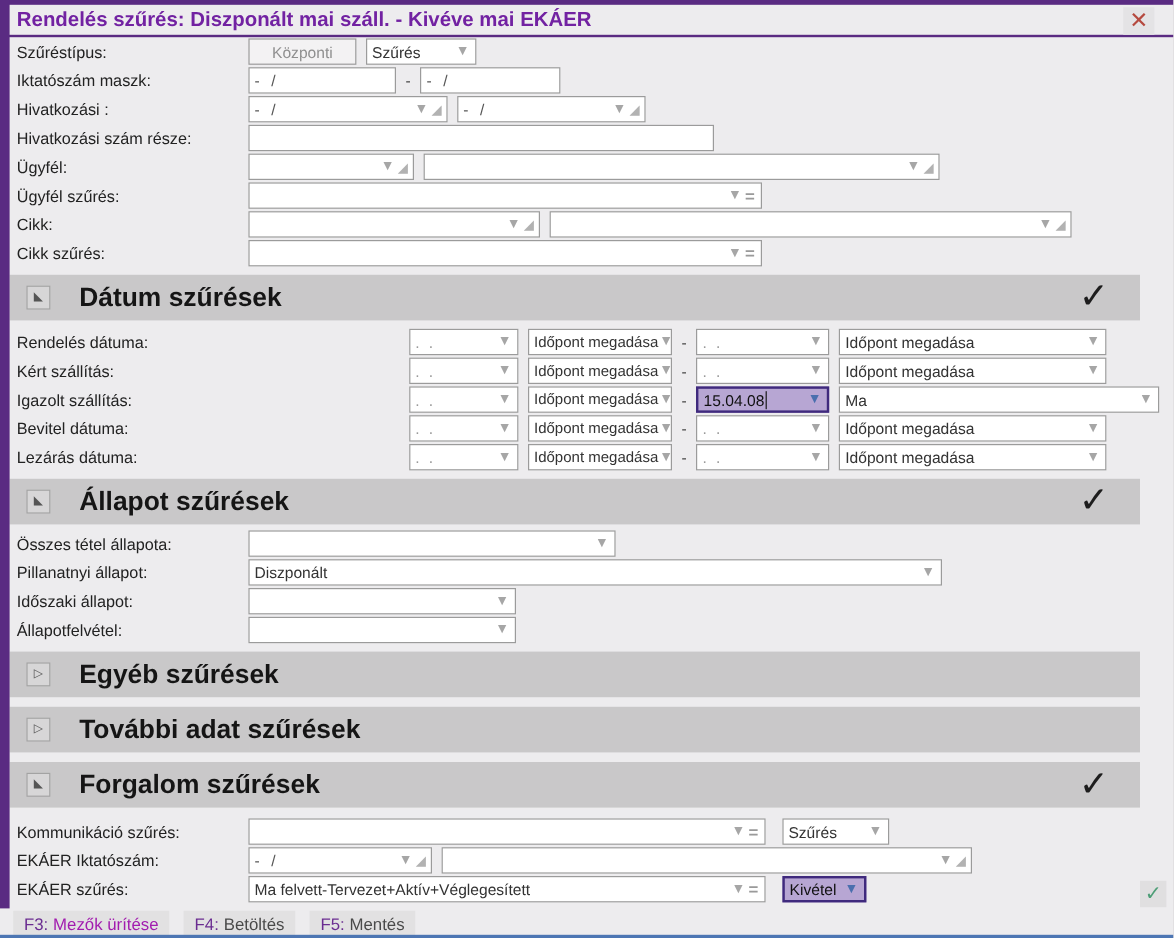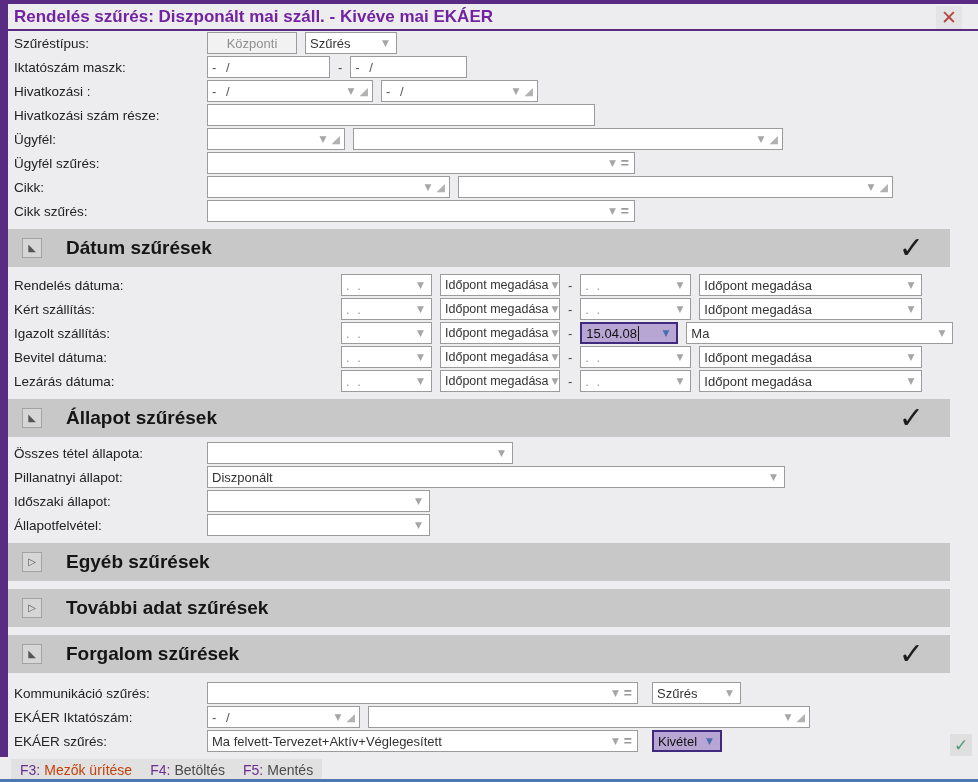--- a/index.html
+++ b/index.html
@@ -36,28 +36,28 @@
   .hl   { background:#b7a6d3; border:2px solid #3f2a7d; color:#101010; }
   .hl .arr { color:#4a6fae; }
   .cursor { width:1px; height:15px; background:#1a1a1a; margin-left:1px; flex:none; }
 
   .secbar { display:flex; align-items:center; height:38px; background:#c9c8c9;
             margin:6px 28px 0 0; padding-left:14px; }
   .secbar.gap8 { margin-top:8px; }
   .tgl   { width:20px; height:20px; background:#d7d6d7; border:1px solid #a3a3a3;
            display:flex; align-items:center; justify-content:center; flex:none; }
   .tgl span { font-size:10px; color:#555; }
-  .sectitle { margin-left:24px; font-size:19px; font-weight:bold; color:#151515; }
+  .sectitle { margin-left:24px; font-size:22px; font-weight:bold; color:#151515; }
   .seccheck { margin-left:auto; margin-right:26px; font-size:30px; color:#1d1d1d; }
 
-  .footer { display:flex; margin:6px 0 0 3px; height:22px; }
+  .footer { display:flex; gap:12px; margin:6px 0 0 3px; height:22px; }
   .fbtn   { display:flex; align-items:center; background:#e2e1e2; padding:0 9px; font-size:14px; }
   .fkey   { color:#6b2d91; margin-right:4px; }
   .flabel { color:#4a4a4a; }
-  .fbtn.disabled .flabel { color:#c2410c; }
+  .fbtn.disabled .flabel { color:#a21caf; }
   .greencheck { position:absolute; right:6px; top:734px; width:22px; height:22px; background:#e0dfe0;
                 display:flex; align-items:center; justify-content:center; color:#4e9e77;
                 font-size:17px; font-weight:bold; }
   .mt134 { margin-left:134px !important; }
   .g8 { margin-left:8px; } .g14 { margin-left:14px; }
 </style>
 </head>
 <body>
 
 <div class="win">
@@ -236,21 +236,21 @@
         <span class="ph">. .</span>
           <span class="sp"></span>
         <span class="arr icny">▼</span>
       </div>
       <div class="ctl g8" style="width:120px">
         <span style="font-size:12.5px">Időpont megadása</span>
           <span class="sp"></span>
         <span class="arr icny">▼</span>
       </div>
       <span class="dash">-</span>
-      <div class="ctl hl" style="width:98px">
+      <div class="ctl hl" style="width:111px">
         <span>15.04.08</span>
         <span class="cursor"></span>
           <span class="sp"></span>
         <span class="arr icny">▼</span>
       </div>
       <div class="ctl g8" style="width:267px">
         <span>Ma</span>
           <span class="sp"></span>
         <span class="arr icny">▼</span>
       </div>

